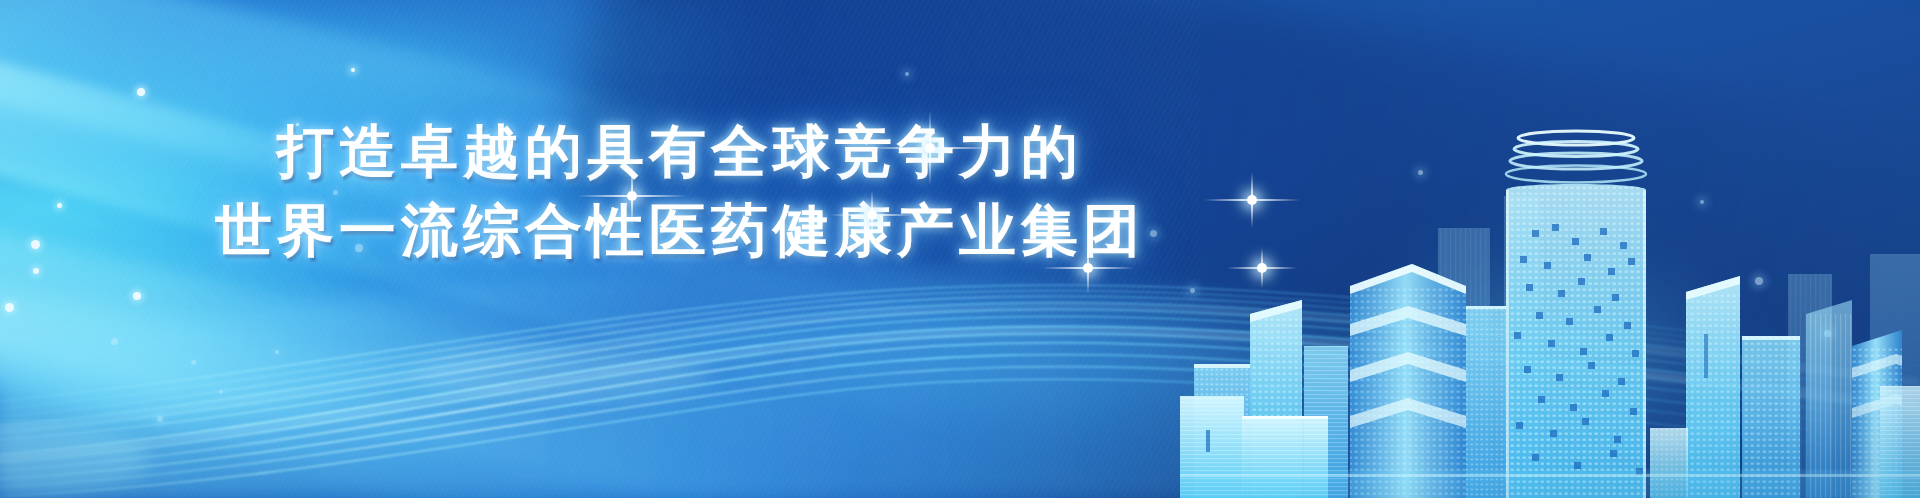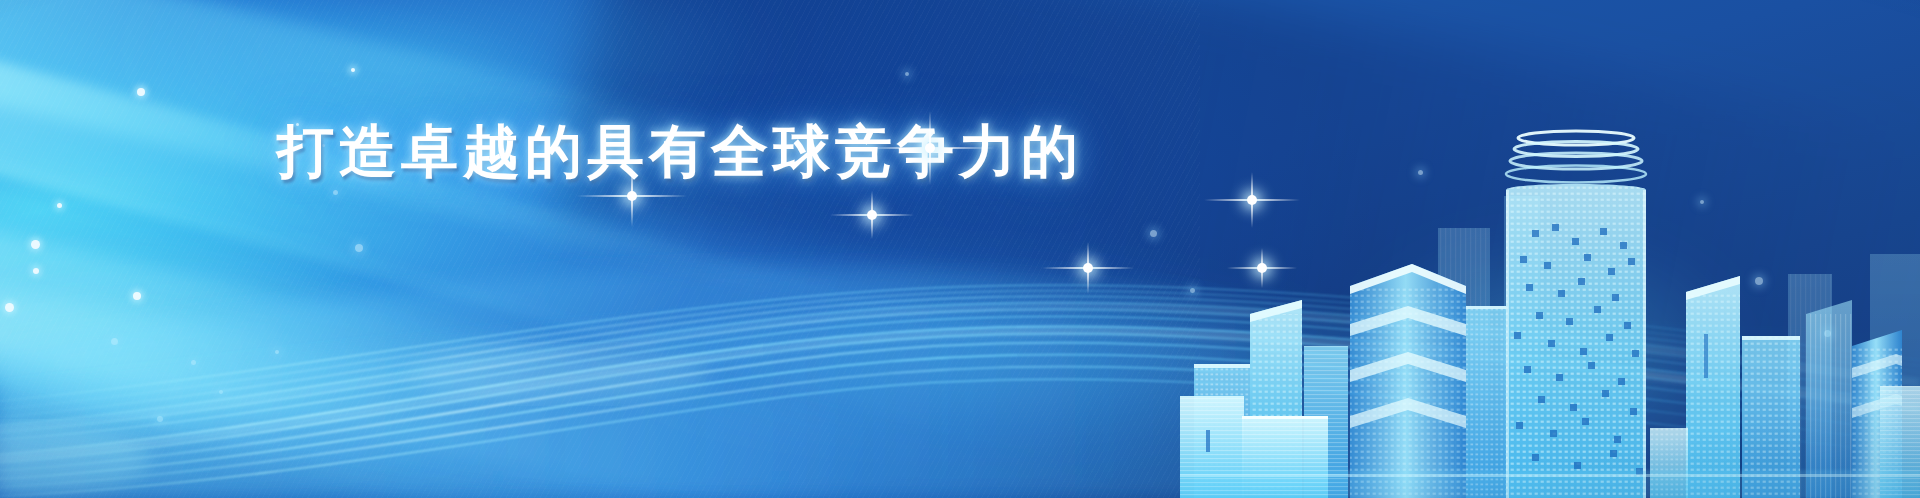--- a/index.html
+++ b/index.html
@@ -431,20 +431,21 @@
         <rect x="470" y="350" width="38" height="70" fill="url(#win2)" opacity=".6"></rect>
       </g>
 
       <rect x="0" y="392" width="740" height="28" fill="#7fe0ff" opacity=".16" filter="url(#bglow)"></rect>
       <rect x="0" y="396" width="740" height="3" fill="#cdf7ff" opacity=".45"></rect>
     </svg>
   </div>
 
   <div class="headline">
     <span class="hl hl1">打造卓越的具有全球竞争力的</span>
+    <span class="hl hl2">世界一流综合性医药健康产业集团</span>
   </div>
 
   <div class="flare" style="left:930px;top:148px;--w:130px;--h:74px;">
     <span class="core"></span>
   </div>
   <div class="flare" style="left:632px;top:196px;--w:110px;--h:62px;">
     <span class="core"></span>
   </div>
   <div class="flare" style="left:1252px;top:200px;--w:96px;--h:56px;">
     <span class="core"></span>

